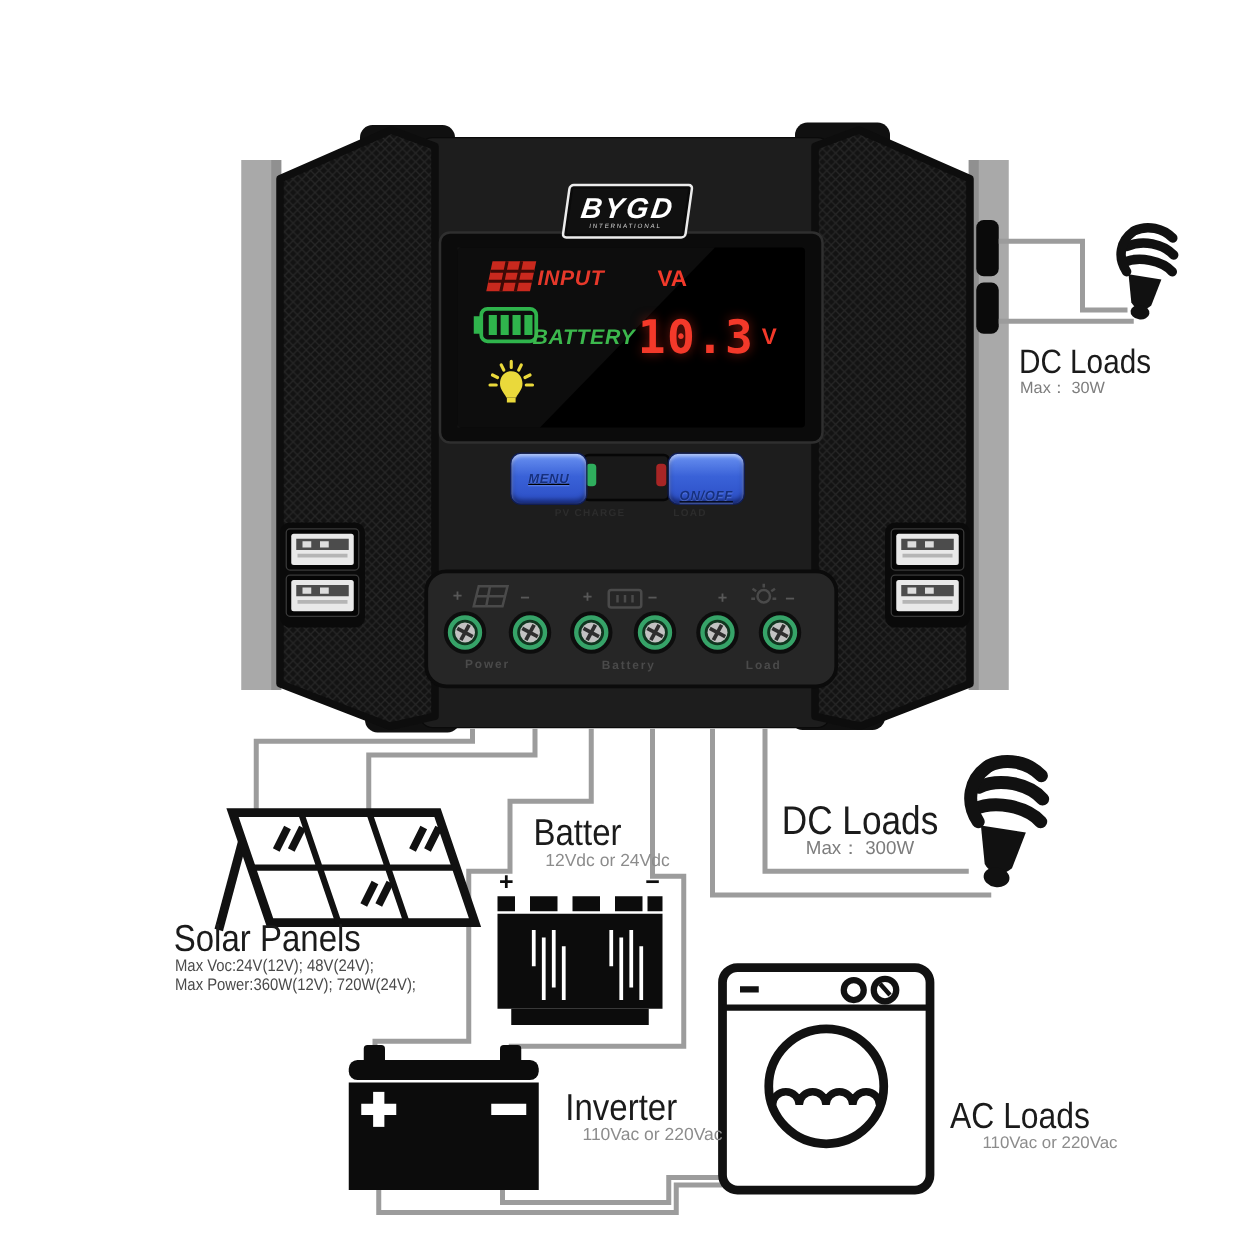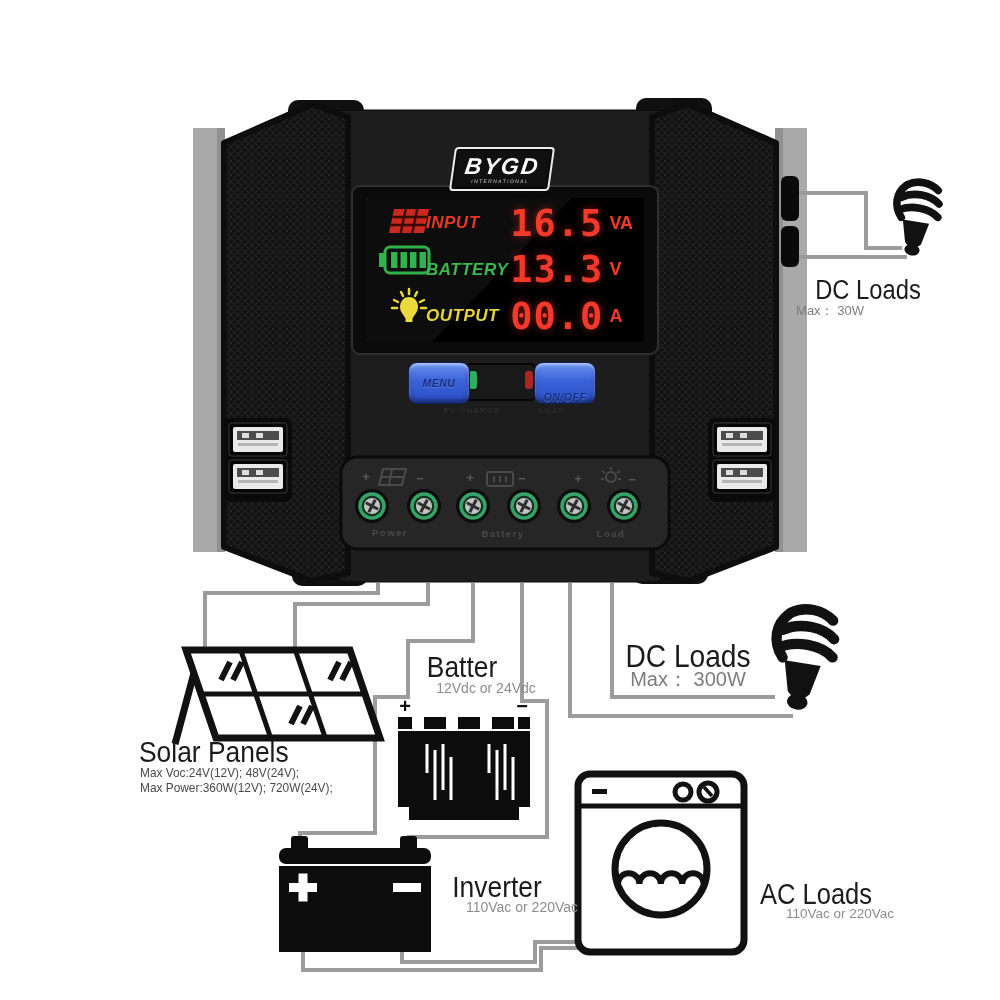--- a/index.html
+++ b/index.html
@@ -20,21 +20,21 @@
   .lcd-ico{width:62px;}
   .lcd-label{width:90px;font-style:italic;font-weight:bold;font-size:17px;letter-spacing:.5px;}
   .lcd-val{flex:1;text-align:right;font-family:"DejaVu Sans Mono",monospace;font-size:37px;font-weight:bold;
            color:#f3392a;text-shadow:0 0 9px rgba(243,45,25,.5);letter-spacing:1px;}
   .lcd-unit{width:37px;font-size:18px;font-weight:bold;color:#f3392a;padding-left:6px;}
   .c-red{color:#e6382a;} .c-green{color:#3cb84d;} .c-yellow{color:#e5d43c;}
   
   .btn{position:absolute;width:60px;height:40px;border-radius:9px;border:1px solid #101d52;
        background:linear-gradient(180deg,#6b93f2,#3a62d8 45%,#2b4ec5);
        box-shadow:inset 0 2px 3px rgba(255,255,255,.5), inset 0 -3px 4px rgba(0,0,25,.5);
-       display:flex;align-items:center;justify-content:center;}
+       display:flex;align-items:center;justify-content:center;text-decoration:underline;}
   .btn span{font-size:10.5px;font-weight:bold;font-style:italic;color:#16307e;letter-spacing:.5px;
             text-shadow:0 1px 1px rgba(140,170,255,.5);}
   .emboss{position:absolute;transform:translate(-50%,-50%);font-size:8px;font-weight:bold;
           color:#2c2c2c;letter-spacing:1px;}
   .pol{position:absolute;transform:translate(-50%,-50%);font-size:13px;font-weight:bold;color:#585858;}
   .tlabel{position:absolute;transform:translate(-50%,-50%);font-size:9.5px;font-weight:bold;
           color:#4a4a4a;letter-spacing:1.5px;}
   
   .title{color:#1b1b1b;}
   .cond{transform:translate(-50%,-50%) scaleX(.88);}
@@ -244,34 +244,27 @@
 
   <div class="logo">
     <div class="big">BYGD</div>
     <div class="sml">INTERNATIONAL</div>
   </div>
 
   <div class="lcd">
     <div class="lcd-row">
       <div class="lcd-ico"></div>
       <div class="lcd-label c-red">INPUT</div>
-      <div class="lcd-val">16.5</div>
       <div class="lcd-unit">VA</div>
     </div>
     <div class="lcd-row">
       <div class="lcd-ico"></div>
       <div class="lcd-label c-green">BATTERY</div>
-      <div class="lcd-val">13.3</div>
+      <div class="lcd-val">10.3</div>
       <div class="lcd-unit">V</div>
-    </div>
-    <div class="lcd-row">
-      <div class="lcd-ico"></div>
-      <div class="lcd-label c-yellow">OUTPUT</div>
-      <div class="lcd-val">00.0</div>
-      <div class="lcd-unit">A</div>
     </div>
   </div>
 
   <div class="btn" style="left:408px;top:362px;">
     <span>MENU</span>
   </div>
   <div class="btn" style="left:534px;top:362px;align-items:flex-end;">
     <span>ON/OFF</span>
   </div>
   <div class="emboss" style="left:472px;top:410px;">PV CHARGE</div>
@@ -281,33 +274,33 @@
   <div class="pol" style="left:420px;top:478px;">−</div>
   <div class="pol" style="left:470px;top:477px;">+</div>
   <div class="pol" style="left:522px;top:478px;">−</div>
   <div class="pol" style="left:578px;top:478px;">+</div>
   <div class="pol" style="left:632px;top:479px;">−</div>
   <div class="tlabel" style="left:390px;top:532px;">Power</div>
   <div class="tlabel" style="left:503px;top:533px;">Battery</div>
   <div class="tlabel" style="left:611px;top:533px;">Load</div>
 
   <div class="abs cond title" style="left:868px;top:290px;font-size:27px;">DC Loads</div>
-  <div class="abs ctr sub" style="left:830px;top:310px;font-size:13px;">Max：  30W</div>
+  <div class="abs ctr sub" style="left:850px;top:310px;font-size:13px;">Max：  30W</div>
 
   <div class="abs condl title" style="left:139px;top:737px;font-size:30px;">Solar Panels</div>
   <div class="abs condl fine" style="left:140px;top:766px;font-size:13.5px;">Max Voc:24V(12V); 48V(24V);</div>
   <div class="abs condl fine" style="left:140px;top:781px;font-size:13.5px;">Max Power:360W(12V); 720W(24V);</div>
 
   <div class="abs cond title" style="left:462px;top:667px;font-size:30px;">Batter</div>
   <div class="abs ctr sub2" style="left:462px;top:688px;font-size:14px;">12Vdc or 24Vdc</div>
   <div class="abs ctr pm" style="left:405px;top:706px;">+</div>
   <div class="abs ctr pm" style="left:522px;top:706px;">−</div>
 
   <div class="abs cond title" style="left:688px;top:656px;font-size:32px;">DC Loads</div>
-  <div class="abs ctr sub" style="left:688px;top:679px;font-size:20px;">Max：  300W</div>
+  <div class="abs ctr sub" style="left:688px;top:679px;font-size:15px;">Max：  300W</div>
 
   <div class="abs cond title" style="left:497px;top:887px;font-size:30px;">Inverter</div>
   <div class="abs ctr sub2" style="left:498px;top:907px;font-size:14px;">110Vac or 220Vac</div>
 
   <div class="abs cond title" style="left:816px;top:894px;font-size:29px;">AC Loads</div>
   <div class="abs ctr sub2" style="left:816px;top:914px;font-size:13.5px;">110Vac or 220Vac</div>
 
 </div>
 
 </body></html>

